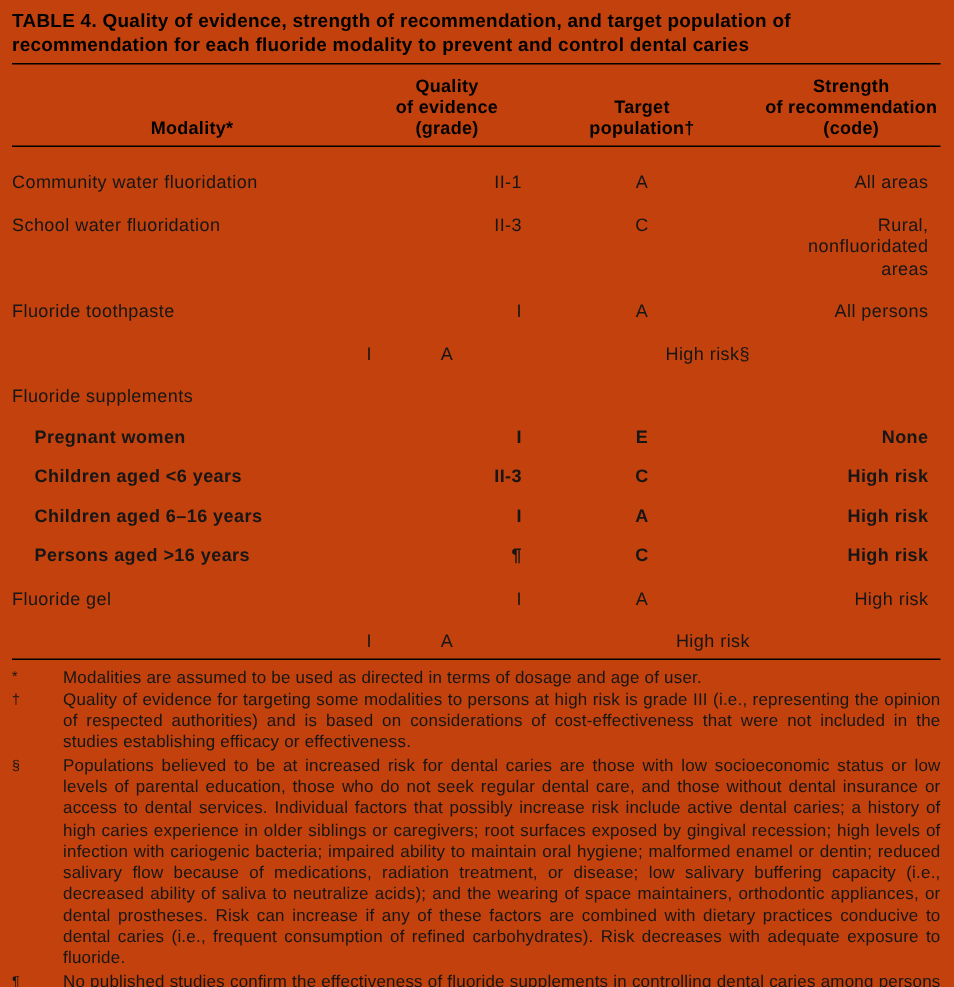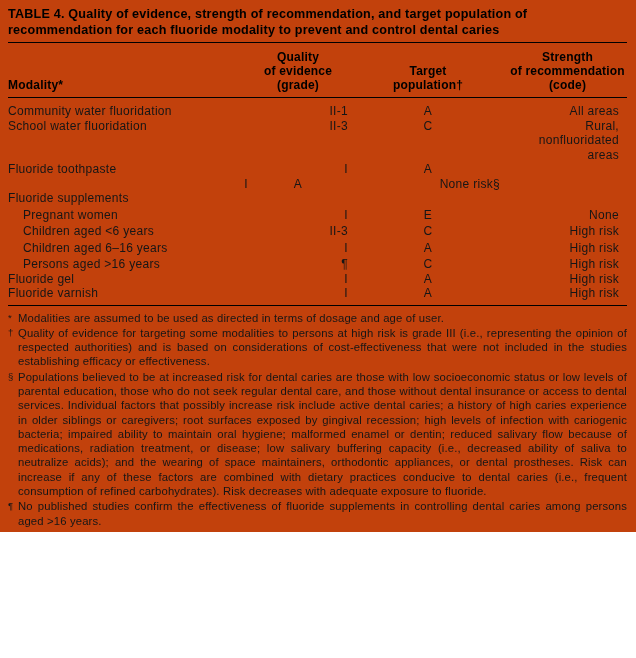--- a/index.html
+++ b/index.html
@@ -9,37 +9,37 @@
   .title { font-weight:bold; font-size:12.6px; line-height:16px; letter-spacing:0.2px; color:#000; }
 
   .rule { border-top:1.4px solid #000; height:0; }
   .rule-title { margin-top:4px; }
   .rule-hdr { margin-top:3px; }
   .rule-body { margin-top:4px; }
 
   .grid { display:grid; grid-template-columns:240px 100px 160px 1fr; }
 
   .hdr { align-items:end; padding:7px 0 2px 0; font-weight:bold; font-size:12px; line-height:14px; color:#000; }
-  .h-mod { text-align:left; letter-spacing:0.2px; }
+  .h-mod { text-align:center; letter-spacing:0.2px; }
   .h-c { text-align:center; white-space:pre-line; letter-spacing:0.2px; }
 
   .row { font-size:12px; line-height:14.5px; letter-spacing:0.3px; }
-  .row.first { margin-top:6px; }
-  .row.mt { margin-top:0; }
-  .row.sub { margin-top:2px; }
+  .row.first { margin-top:16px; }
+  .row.mt { margin-top:14px; }
+  .row.sub { margin-top:12px;font-weight:bold; }
   .c-mod { text-align:left; }
   .sub .c-mod { padding-left:15px; }
   .c-q { text-align:right; }
   .c-s { text-align:center; }
   .c-t { text-align:right; padding-left:2px; padding-right:8px; }
 
   .footnotes { margin-top:5px; }
   .fn { display:flex; font-size:11.3px; line-height:14.3px; letter-spacing:0.15px; margin-top:1px; }
   .fm { flex:0 0 10px; font-size:9.5px; line-height:14.3px; }
-  .ft { flex:1; text-align:justify; }
+  .ft { flex:1; text-align:justify;margin-left:24px; }
 </style>
 </head>
 <body>
 
 <div class="page">
 
   <div class="title">TABLE 4. Quality of evidence, strength of recommendation, and target population of recommendation for each fluoride modality to prevent and control dental caries</div>
   <div class="rule rule-title"></div>
 
   <div class="grid hdr">
@@ -66,26 +66,27 @@
     <div class="c-mod">School water fluoridation</div>
     <div class="c-q">II-3</div>
     <div class="c-s">C</div>
     <div class="c-t">Rural, nonfluoridated areas</div>
   </div>
 
   <div class="grid row mt">
     <div class="c-mod">Fluoride toothpaste</div>
     <div class="c-q">I</div>
     <div class="c-s">A</div>
+    <div class="c-t">All persons</div>
   </div>
 
   <div class="grid row mt">
     <div class="c-q">I</div>
     <div class="c-s">A</div>
-    <div class="c-t">None risk§</div>
+    <div class="c-t">High risk§</div>
   </div>
 
   <div class="grid row mt">
     <div class="c-mod">Fluoride supplements</div>
     <div class="c-q"></div>
     <div class="c-s"></div>
     <div class="c-t"></div>
   </div>
 
   <div class="grid row sub">
@@ -117,21 +118,20 @@
   </div>
 
   <div class="grid row mt">
     <div class="c-mod">Fluoride gel</div>
     <div class="c-q">I</div>
     <div class="c-s">A</div>
     <div class="c-t">High risk</div>
   </div>
 
   <div class="grid row mt">
-    <div class="c-mod">Fluoride varnish</div>
     <div class="c-q">I</div>
     <div class="c-s">A</div>
     <div class="c-t">High risk</div>
   </div>
 
   <div class="rule rule-body"></div>
 
   <div class="footnotes">
     <div class="fn">
       <span class="fm">*</span>

